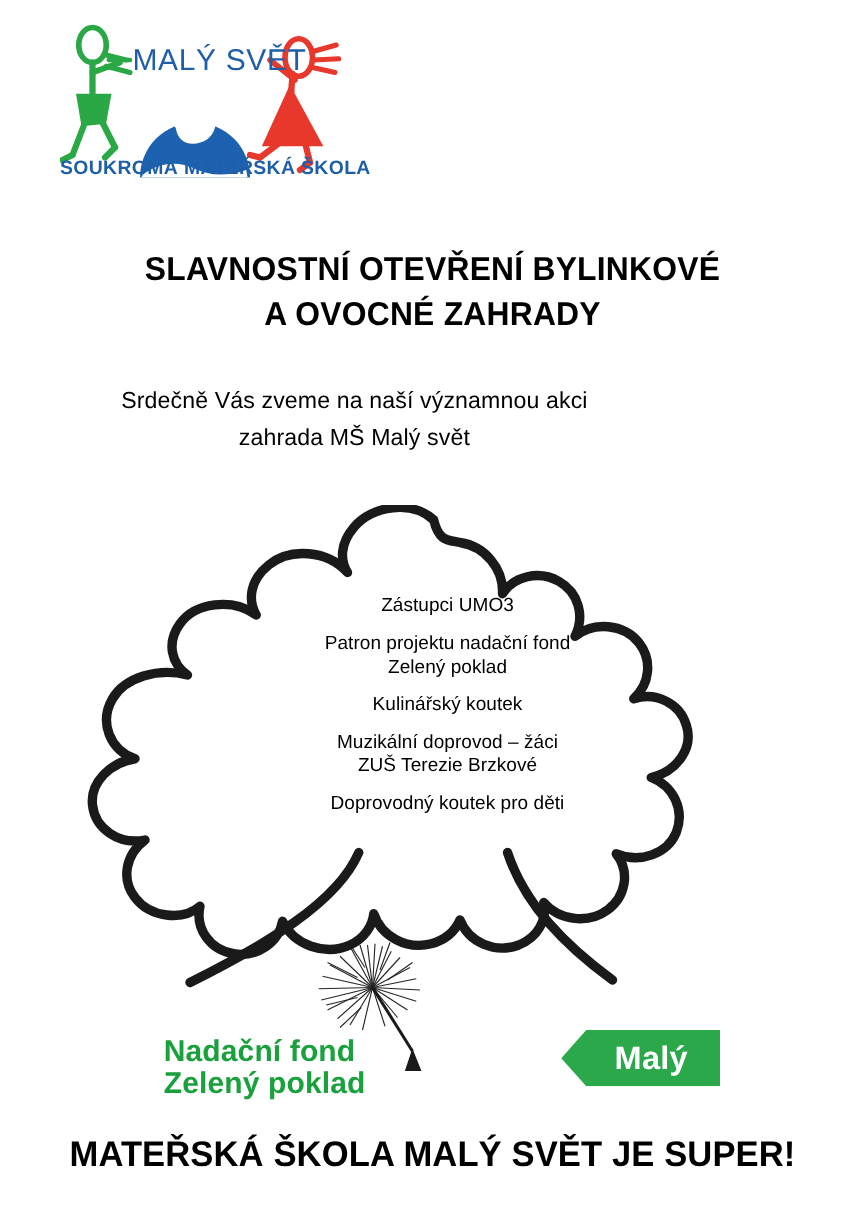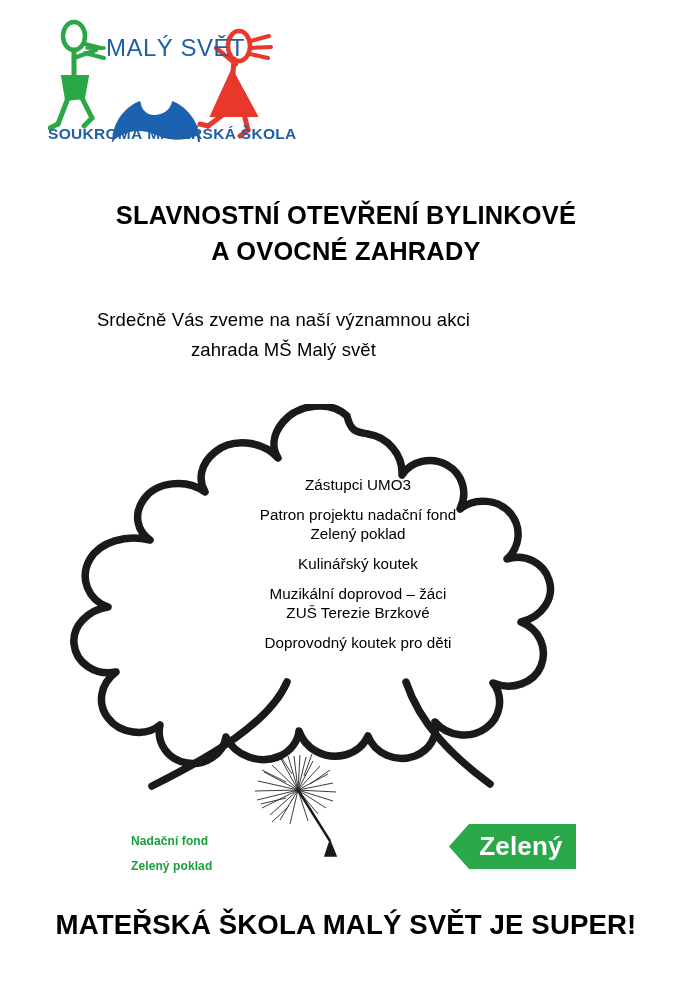--- a/index.html
+++ b/index.html
@@ -95,21 +95,21 @@
   .program .item { margin-bottom: 11px; }
   .program .item:last-child { margin-bottom: 0; }
   .program .item div { white-space: nowrap; }
 
   
   .foundation {
     position: absolute;
     left: 131px;
     top: 829px;
     font-weight: bold;
-    font-size: 12px;
+    font-size: 24px;
     line-height: 25px;
     letter-spacing: 0.1px;
   }
 
   
   .plzen {
     position: absolute;
     left: 449px;
     top: 824px;
     width: 127px;
@@ -312,16 +312,16 @@
 
 <div class="foundation" style="color: rgb(26, 160, 60);">
   <div>Nadační fond</div>
   <div>Zelený poklad</div>
 </div>
 
 <div class="plzen">
   <svg class="plzen-svg" width="127" height="45" viewBox="0 0 127 45">
     <path d="M127,0 L20,0 L0,22.5 L20,45 L127,45 Z" fill="#2aa84a"></path>
   </svg>
-  <div class="plzen-label" style="color: rgb(255, 255, 255);">Zelený</div>
+  <div class="plzen-label" style="color: rgb(255, 255, 255);">Malý</div>
 </div>
 
 <div class="slogan">MATEŘSKÁ ŠKOLA MALÝ SVĚT JE SUPER!</div>
 
 </body></html>

